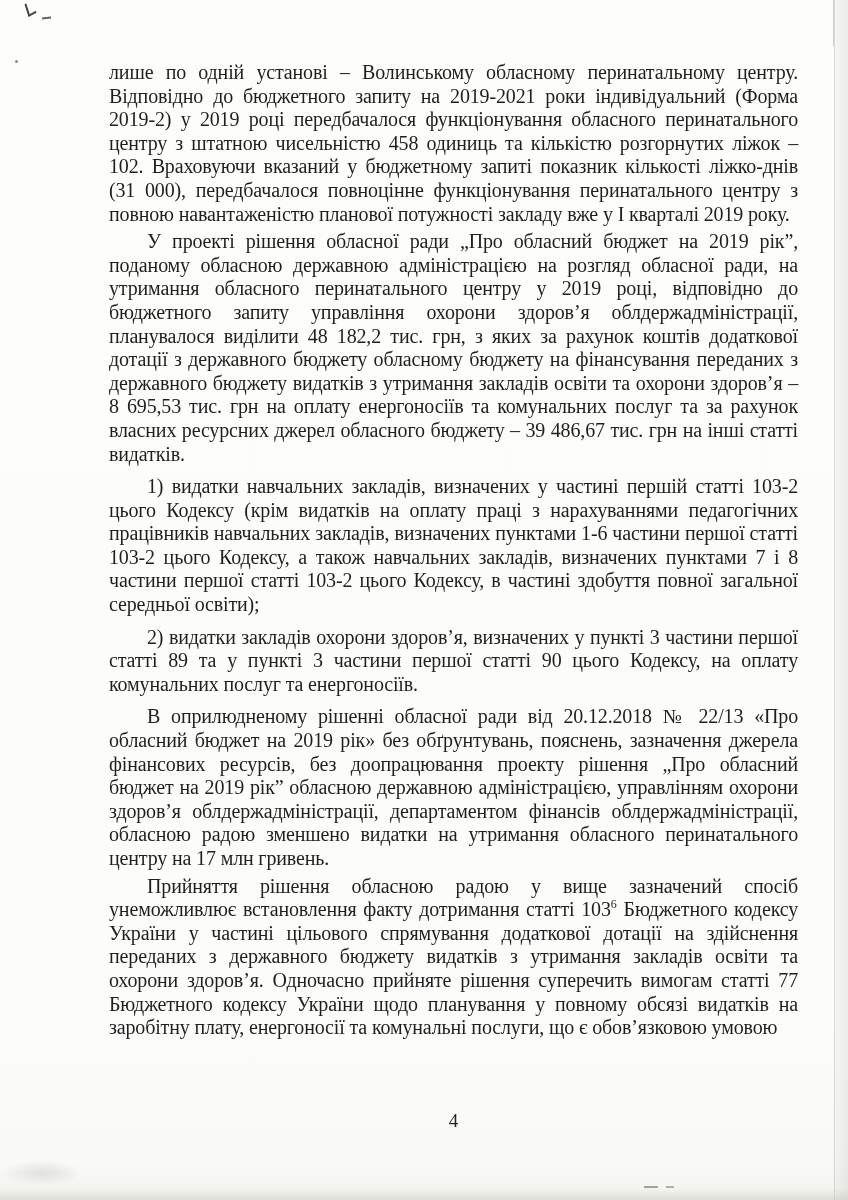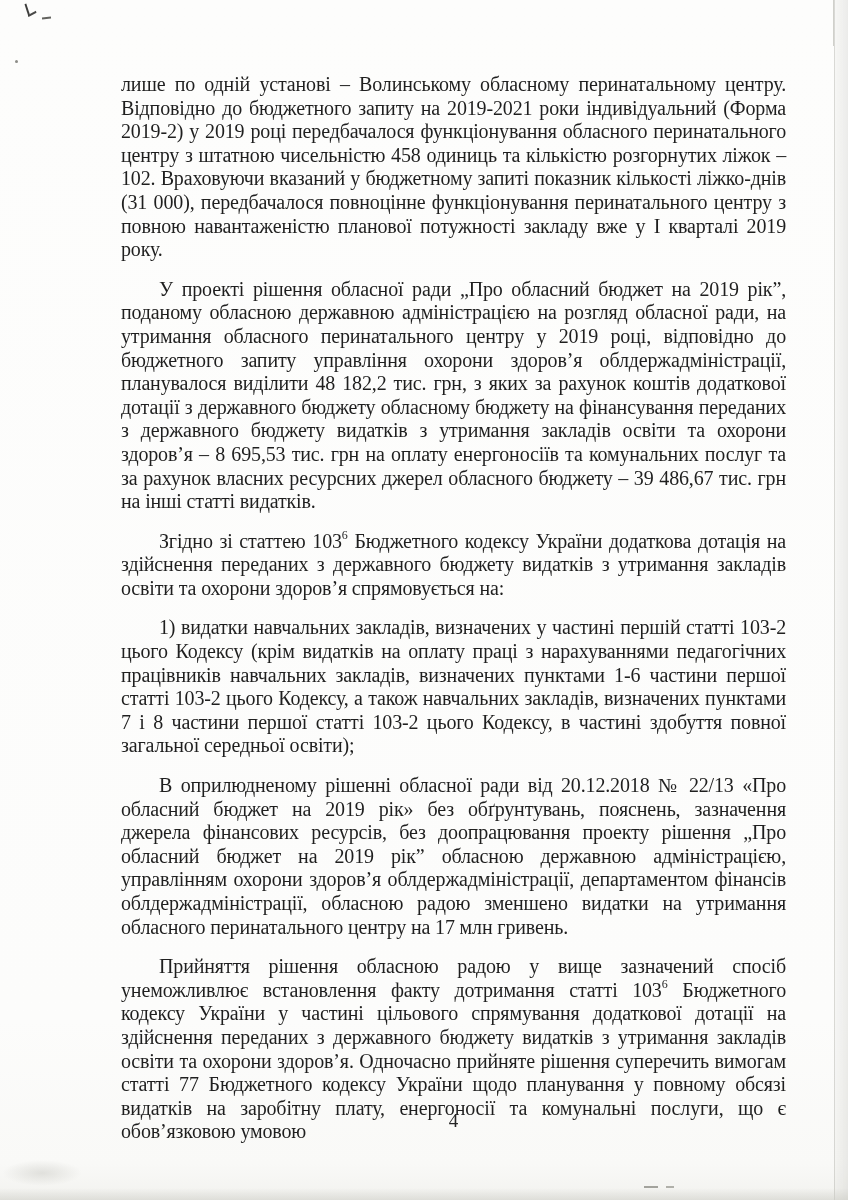--- a/index.html
+++ b/index.html
@@ -105,21 +105,21 @@
     left: 105px;
     top: 57px;
     width: 697px;
     color: #1f1f1f;
     font-size: 20px;
     line-height: 23.6px;
     letter-spacing: -0.15px;
     text-align: justify;
   }
   .text-body p {
-    margin: 16px;
+    margin: 4px;
   }
   .text-body p.indent {
     text-indent: 38px;
   }
   .text-body p.gap {
     margin-top: 9px;
   }
   .u {
     text-decoration-thickness: 1.5px;
     text-underline-offset: 2px;
@@ -152,20 +152,20 @@
   <div class="edge-line"></div>
   <div class="right-band"></div>
   <div class="bottom-smudge"></div>
   <div class="bottom-speck-a"></div>
   <div class="bottom-speck-b"></div>
   <div class="bottom-band"></div>
 
   <main class="text-body">
       <p class=""><span>лише по одній установі – Волинському обласному перинатальному центру. Відповідно до бюджетного запиту на 2019-2021 роки індивідуальний (Форма 2019-2) у 2019 році передбачалося функціонування обласного перинатального центру з штатною чисельністю 458 одиниць та кількістю розгорнутих ліжок – 102. Враховуючи вказаний у бюджетному запиті показник кількості ліжко-днів (31&nbsp;000), передбачалося повноцінне функціонування перинатального центру з повною навантаженістю планової потужності закладу вже у І кварталі 2019 року.</span></p>
       <p class="indent"><span>У проекті рішення обласної ради „Про обласний бюджет на 2019 рік”, поданому обласною державною адміністрацією на розгляд обласної ради, на утримання обласного перинатального центру у 2019 році, відповідно до бюджетного запиту управління охорони здоров’я облдержадміністрації, планувалося виділити 48&nbsp;182,2 тис.&nbsp;грн, з яких за рахунок коштів додаткової дотації з державного бюджету обласному бюджету на фінансування переданих з державного бюджету видатків з утримання закладів освіти та охорони здоров’я – 8&nbsp;695,53 тис.&nbsp;грн на оплату енергоносіїв та комунальних послуг та за рахунок власних ресурсних джерел обласного бюджету – 39&nbsp;486,67 тис.&nbsp;грн на інші статті видатків.</span></p>
-      <p class="indent gap"><span>Згідно зі статтею 103</span><sup>6</sup><span> Бюджетного кодексу України додаткова дотація на здійснення переданих з державного бюджету видатків з утримання закладів освіти та охорони здоров’я спрямовується на:</span></p>
       <p class="indent gap"><span>1) видатки навчальних закладів, визначених у </span><span class="u">частині першій</span><span> статті 103-2 цього Кодексу (крім видатків на оплату праці з нарахуваннями педагогічних працівників навчальних закладів, визначених </span><span class="u">пунктами 1-6</span><span> частини першої статті 103-2 цього Кодексу, а також навчальних закладів, визначених пунктами </span><span class="u">7</span><span> і </span><span class="u">8</span><span> частини першої статті 103-2 цього Кодексу, в частині здобуття повної загальної середньої освіти);</span></p>
+      <p class="indent gap"><span>2) видатки закладів охорони здоров’я, визначених у </span><span class="u">пункті 3</span><span> частини першої статті 89 та у </span><span class="u">пункті 3</span><span> частини першої статті 90 цього Кодексу, на оплату комунальних послуг та енергоносіїв.</span></p>
       <p class="indent gap"><span>В оприлюдненому рішенні обласної ради від 20.12.2018 №&nbsp;22/13 «Про обласний бюджет на 2019 рік» без обґрунтувань, пояснень, зазначення джерела фінансових ресурсів, без доопрацювання проекту рішення „Про обласний бюджет на 2019 рік” обласною державною адміністрацією, управлінням охорони здоров’я облдержадміністрації, департаментом фінансів облдержадміністрації, обласною радою зменшено видатки на утримання обласного перинатального центру на 17 млн гривень.</span></p>
       <p class="indent"><span>Прийняття рішення обласною радою у вище зазначений спосіб унеможливлює встановлення факту дотримання статті 103</span><sup>6</sup><span> Бюджетного кодексу України у частині цільового спрямування додаткової дотації на здійснення переданих з державного бюджету видатків з утримання закладів освіти та охорони здоров’я. Одночасно прийняте рішення суперечить вимогам статті 77 Бюджетного кодексу України щодо планування у повному обсязі видатків на заробітну плату, енергоносії та комунальні послуги, що є обов’язковою умовою</span></p>
     </main>
 
   <div class="page-number">4</div>
 </div>
 
 </body></html>

